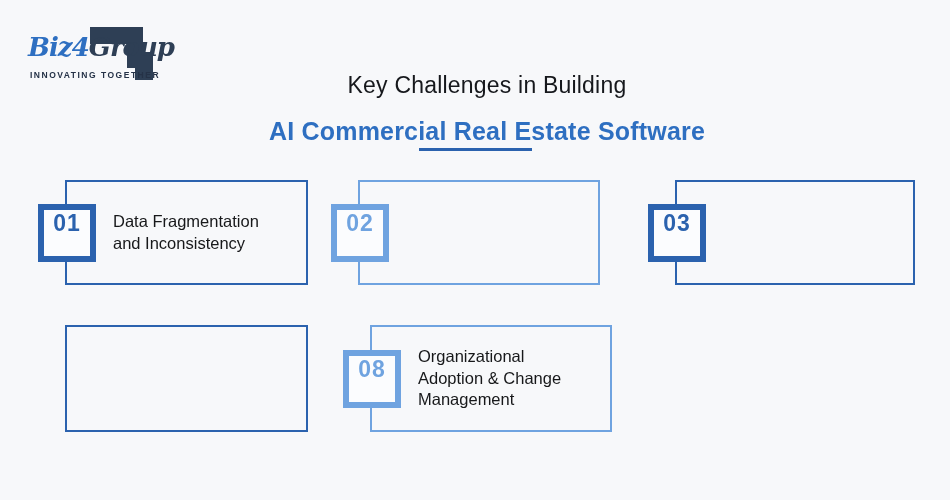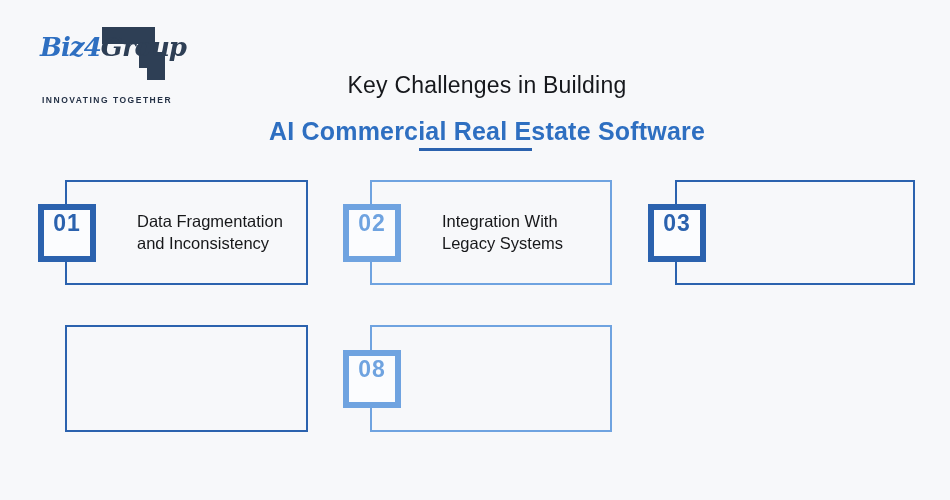--- a/index.html
+++ b/index.html
@@ -5,36 +5,36 @@
   * { margin:0; padding:0; box-sizing:border-box; }
   html,body { width:950px; height:500px; }
   body {
     position:relative;
     background:#f7f8fa;
     font-family:"Liberation Sans", sans-serif;
     overflow:hidden;
   }
 
   
-  .logo { position:absolute; left:12px; top:0; width:200px; height:100px; }
+  .logo { position:absolute; left:0; top:0; width:200px; height:100px; }
   .mark-rect { position:absolute; background:#2e3f55; }
   .mark-top    { left:90px;  top:27px; width:53px; height:17px; }
   .mark-right  { left:127px; top:27px; width:16px; height:41px; }
   .mark-foot   { left:135px; top:52px; width:18px; height:28px; }
   .logo-text {
     position:absolute; left:28px; top:32px; z-index:2;
     font-family:"DejaVu Serif", serif; font-style:italic;
     font-size:26px; font-weight:700; letter-spacing:-1px; white-space:nowrap;
   }
   .logo-text .blue { color:#2e6fc1; }
   .logo-text .navy { color:#2e3f55; }
   .logo-tagline {
     position:absolute; left:30px; top:70px; z-index:2;
     font-size:8.5px; font-weight:700; letter-spacing:1.5px;
-    color:#253247; white-space:nowrap;margin-top:25px;
+    color:#253247; white-space:nowrap;
   }
 
   
   .title-block { position:absolute; left:12px; top:72px; width:950px; text-align:center; }
   .title-line1 { font-size:23px; font-weight:500; color:#16181c; letter-spacing:0.2px; }
   .title-line2 { font-size:25px; font-weight:700; color:#2e6fc1; margin-top:18px; letter-spacing:0.2px; }
   .title-underline {
     position:absolute; left:419px; top:148px; width:113px; height:3px;
     background:#2b62ae;
   }
@@ -51,26 +51,26 @@
   .num-box {
     position:absolute; left:-29px; top:50%; transform:translateY(-50%);
     width:58px; height:58px; background:#fbfcfe;
     border:6px solid; display:flex; align-items:flex-start; justify-content:center;
     font-size:23px; font-weight:700; letter-spacing:1px;
   }
   .card.dark  .num-box { border-color:#2b62ae; color:#2b62ae; }
   .card.light .num-box { border-color:#6fa3e0; color:#6fa3e0; }
   .card-label {
     font-size:16.5px; font-weight:500; color:#17181a;
-    line-height:1.32; white-space:pre-line;margin-left:24px;
+    line-height:1.32; white-space:pre-line;
   }
 
   
   .c1 { left:65px;  top:180px; width:243px; height:105px; }
-  .c2 { left:370px; top:180px; width:242px; height:105px; }
+  .c2 { left:358px; top:180px; width:242px; height:105px; }
   .c3 { left:675px; top:180px; width:240px; height:105px; }
   
   .c4 { left:65px;  top:325px; width:243px; height:107px; }
   .c5 { left:370px; top:325px; width:242px; height:107px; }
 </style>
 </head>
 <body>
 
 <div class="logo">
   <div>
@@ -93,30 +93,31 @@
       <span>01</span>
     </div>
   <div class="card-label">Data Fragmentation
 and Inconsistency</div>
 </div>
 
 <div class="card light c2">
   <div class="num-box">
       <span>02</span>
     </div>
-  <div class="card-label">Integration With
-Legacy Systems</div>
 </div>
 
 <div class="card dark c3">
   <div class="num-box">
       <span>03</span>
     </div>
 </div>
 
 <div class="card dark c4">
 </div>
 
 <div class="card light c5">
   <div class="num-box">
       <span>08</span>
     </div>
+  <div class="card-label">Organizational
+Adoption &amp; Change
+Management</div>
 </div>
 
 </body></html>

